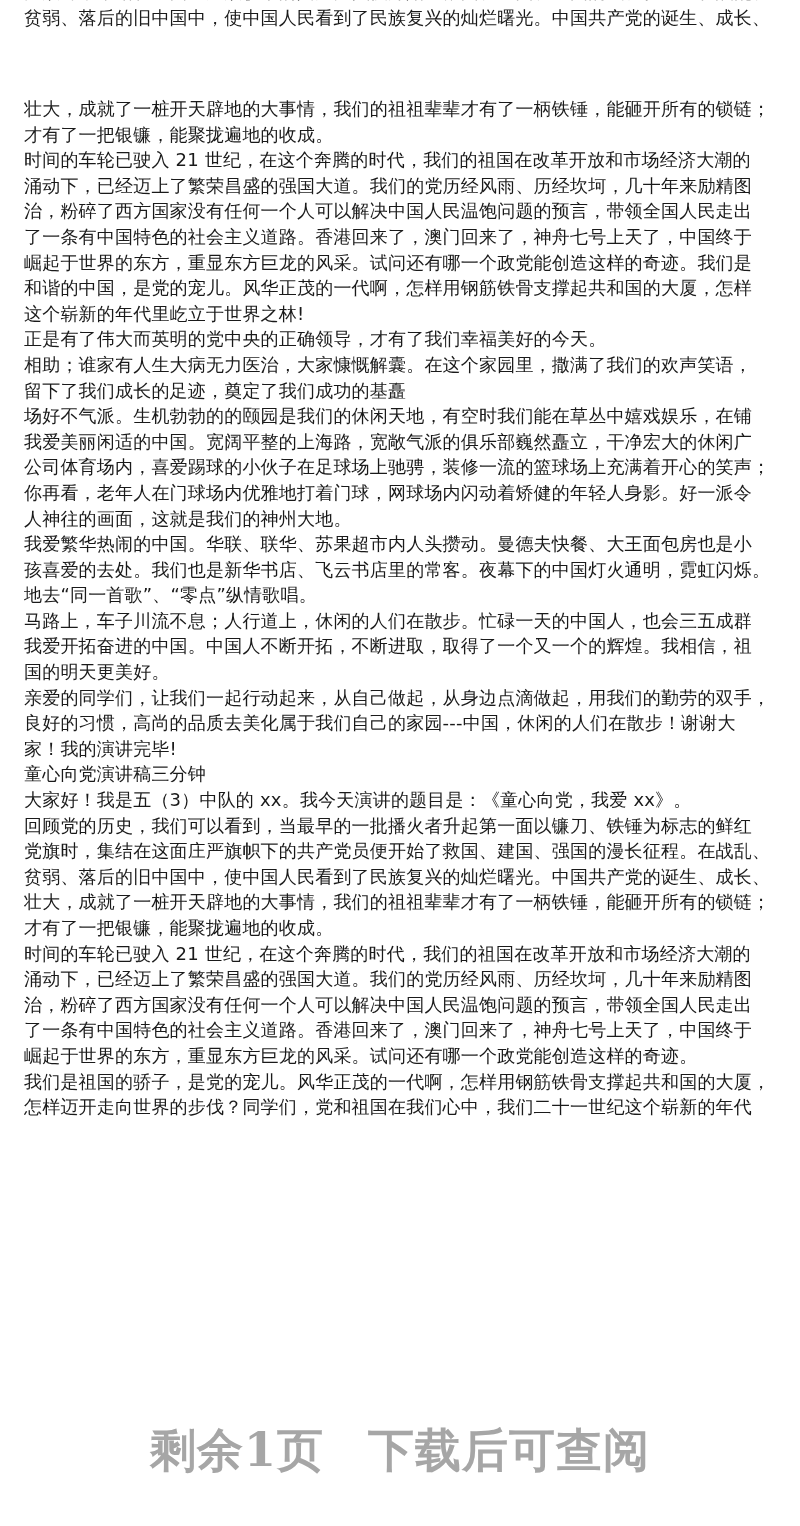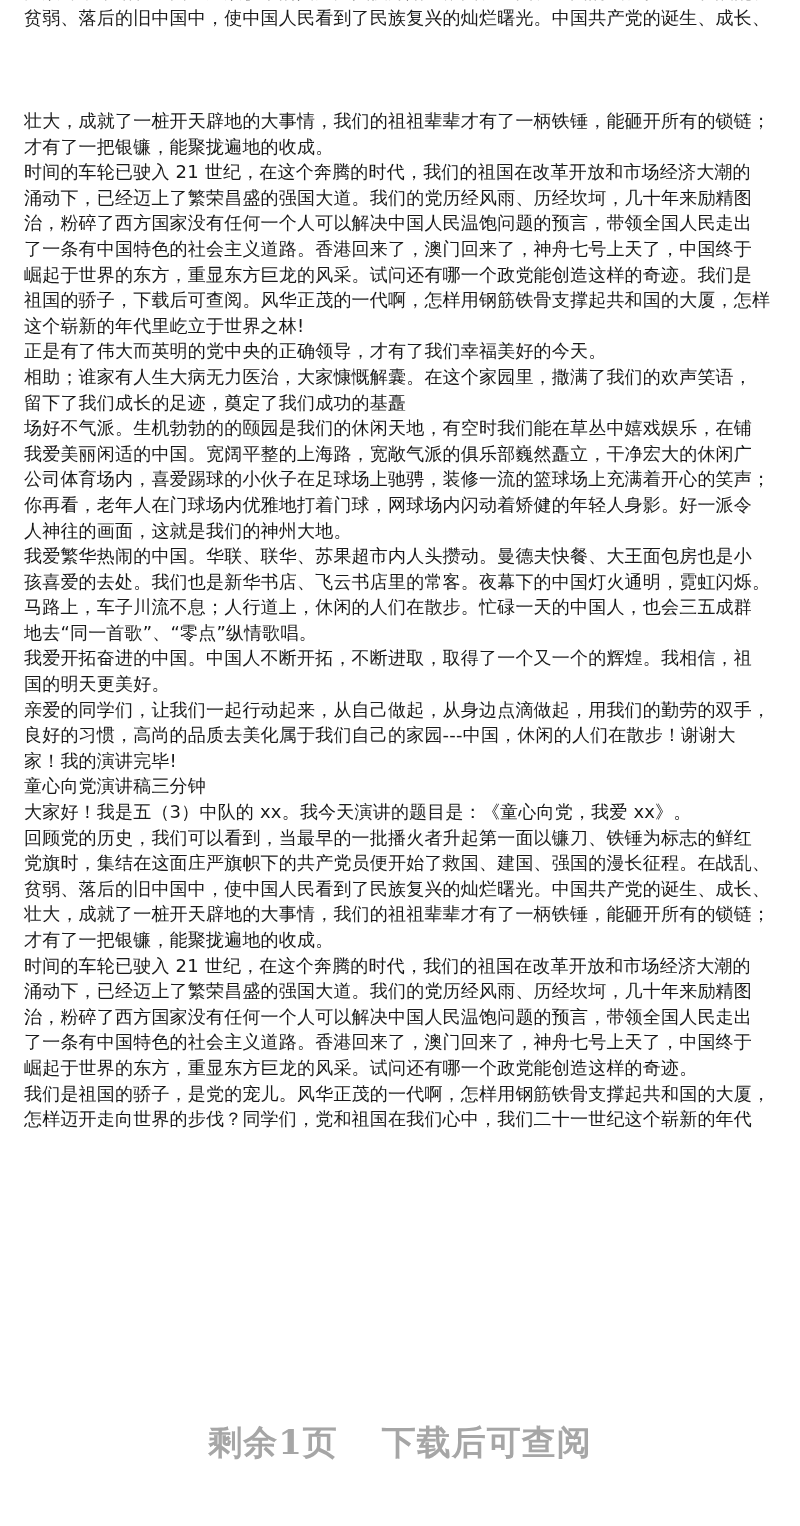--- a/index.html
+++ b/index.html
@@ -1,30 +1,30 @@
 <!DOCTYPE html>
 <html><head>
 <meta charset="utf-8">
 <style>
   html, body { margin: 0; padding: 0; background: #ffffff; }
   body { width: 800px; height: 1526px; position: relative; overflow: hidden;
          font-family: "DejaVu Sans", "Liberation Sans", sans-serif; color: #1a1a1a; }
   .page-block { position: absolute; left: 24px; width: 756px; }
   .line { font-size: 18px; line-height: 25.6px; height: 25.6px; white-space: nowrap; overflow: hidden; letter-spacing: 0.2px; }
   #block-top { top: -21px; }
-  #block-main { top: 108px; }
+  #block-main { top: 96px; }
   .watermark { position: absolute; color: rgba(200,200,200,0.18); font-size: 60px; font-weight: bold;
                transform: rotate(-40deg); pointer-events: none; white-space: nowrap; }
   #wm1 { left: 150px; top: 540px; }
   #wm2 { left: 480px; top: 720px; }
   #wm3 { left: 60px; top: 960px; }
   #wm4 { left: 420px; top: 960px; }
   .footer-banner { position: absolute; left: 0; width: 800px; top: 1420px; text-align: center;
                    font-family: "DejaVu Serif", "Liberation Serif", serif; font-weight: bold;
-                   font-size: 34px; color: #a6a6a6; letter-spacing: 1px; }
+                   font-size: 46px; color: #a6a6a6; letter-spacing: 1px; }
   .footer-banner span { display: inline-block; }
   .footer-gap { width: 44px; }
 </style>
 </head>
 <body>
 
 <div class="watermark" id="wm1"></div>
 <div class="watermark" id="wm2"></div>
 <div class="watermark" id="wm3"></div>
 <div class="watermark" id="wm4"></div>
@@ -35,34 +35,34 @@
 </div>
 
 <div class="page-block" id="block-main">
     <div class="line">壮大，成就了一桩开天辟地的大事情，我们的祖祖辈辈才有了一柄铁锤，能砸开所有的锁链；</div>
     <div class="line">才有了一把银镰，能聚拢遍地的收成。</div>
     <div class="line">时间的车轮已驶入 21 世纪，在这个奔腾的时代，我们的祖国在改革开放和市场经济大潮的</div>
     <div class="line">涌动下，已经迈上了繁荣昌盛的强国大道。我们的党历经风雨、历经坎坷，几十年来励精图</div>
     <div class="line">治，粉碎了西方国家没有任何一个人可以解决中国人民温饱问题的预言，带领全国人民走出</div>
     <div class="line">了一条有中国特色的社会主义道路。香港回来了，澳门回来了，神舟七号上天了，中国终于</div>
     <div class="line">崛起于世界的东方，重显东方巨龙的风采。试问还有哪一个政党能创造这样的奇迹。我们是</div>
-    <div class="line">祖国的骄子，下载后可查阅。风华正茂的一代啊，怎样用钢筋铁骨支撑起共和国的大厦，怎样</div>
+    <div class="line">和谐的中国，是党的宠儿。风华正茂的一代啊，怎样用钢筋铁骨支撑起共和国的大厦，怎样</div>
     <div class="line">这个崭新的年代里屹立于世界之林!</div>
     <div class="line">正是有了伟大而英明的党中央的正确领导，才有了我们幸福美好的今天。</div>
     <div class="line">相助；谁家有人生大病无力医治，大家慷慨解囊。在这个家园里，撒满了我们的欢声笑语，</div>
     <div class="line">留下了我们成长的足迹，奠定了我们成功的基矗</div>
     <div class="line">场好不气派。生机勃勃的的颐园是我们的休闲天地，有空时我们能在草丛中嬉戏娱乐，在铺</div>
     <div class="line">我爱美丽闲适的中国。宽阔平整的上海路，宽敞气派的俱乐部巍然矗立，干净宏大的休闲广</div>
     <div class="line">公司体育场内，喜爱踢球的小伙子在足球场上驰骋，装修一流的篮球场上充满着开心的笑声；</div>
     <div class="line">你再看，老年人在门球场内优雅地打着门球，网球场内闪动着矫健的年轻人身影。好一派令</div>
     <div class="line">人神往的画面，这就是我们的神州大地。</div>
     <div class="line">我爱繁华热闹的中国。华联、联华、苏果超市内人头攒动。曼德夫快餐、大王面包房也是小</div>
     <div class="line">孩喜爱的去处。我们也是新华书店、飞云书店里的常客。夜幕下的中国灯火通明，霓虹闪烁。</div>
+    <div class="line">地去“同一首歌”、“零点”纵情歌唱。</div>
     <div class="line">马路上，车子川流不息；人行道上，休闲的人们在散步。忙碌一天的中国人，也会三五成群</div>
-    <div class="line">地去“同一首歌”、“零点”纵情歌唱。</div>
     <div class="line">我爱开拓奋进的中国。中国人不断开拓，不断进取，取得了一个又一个的辉煌。我相信，祖</div>
     <div class="line">国的明天更美好。</div>
     <div class="line">亲爱的同学们，让我们一起行动起来，从自己做起，从身边点滴做起，用我们的勤劳的双手，</div>
     <div class="line">良好的习惯，高尚的品质去美化属于我们自己的家园---中国，休闲的人们在散步！谢谢大</div>
     <div class="line">家！我的演讲完毕!</div>
     <div class="line">童心向党演讲稿三分钟</div>
     <div class="line">大家好！我是五（3）中队的 xx。我今天演讲的题目是：《童心向党，我爱 xx》。</div>
     <div class="line">回顾党的历史，我们可以看到，当最早的一批播火者升起第一面以镰刀、铁锤为标志的鲜红</div>
     <div class="line">党旗时，集结在这面庄严旗帜下的共产党员便开始了救国、建国、强国的漫长征程。在战乱、</div>
     <div class="line">贫弱、落后的旧中国中，使中国人民看到了民族复兴的灿烂曙光。中国共产党的诞生、成长、</div>

